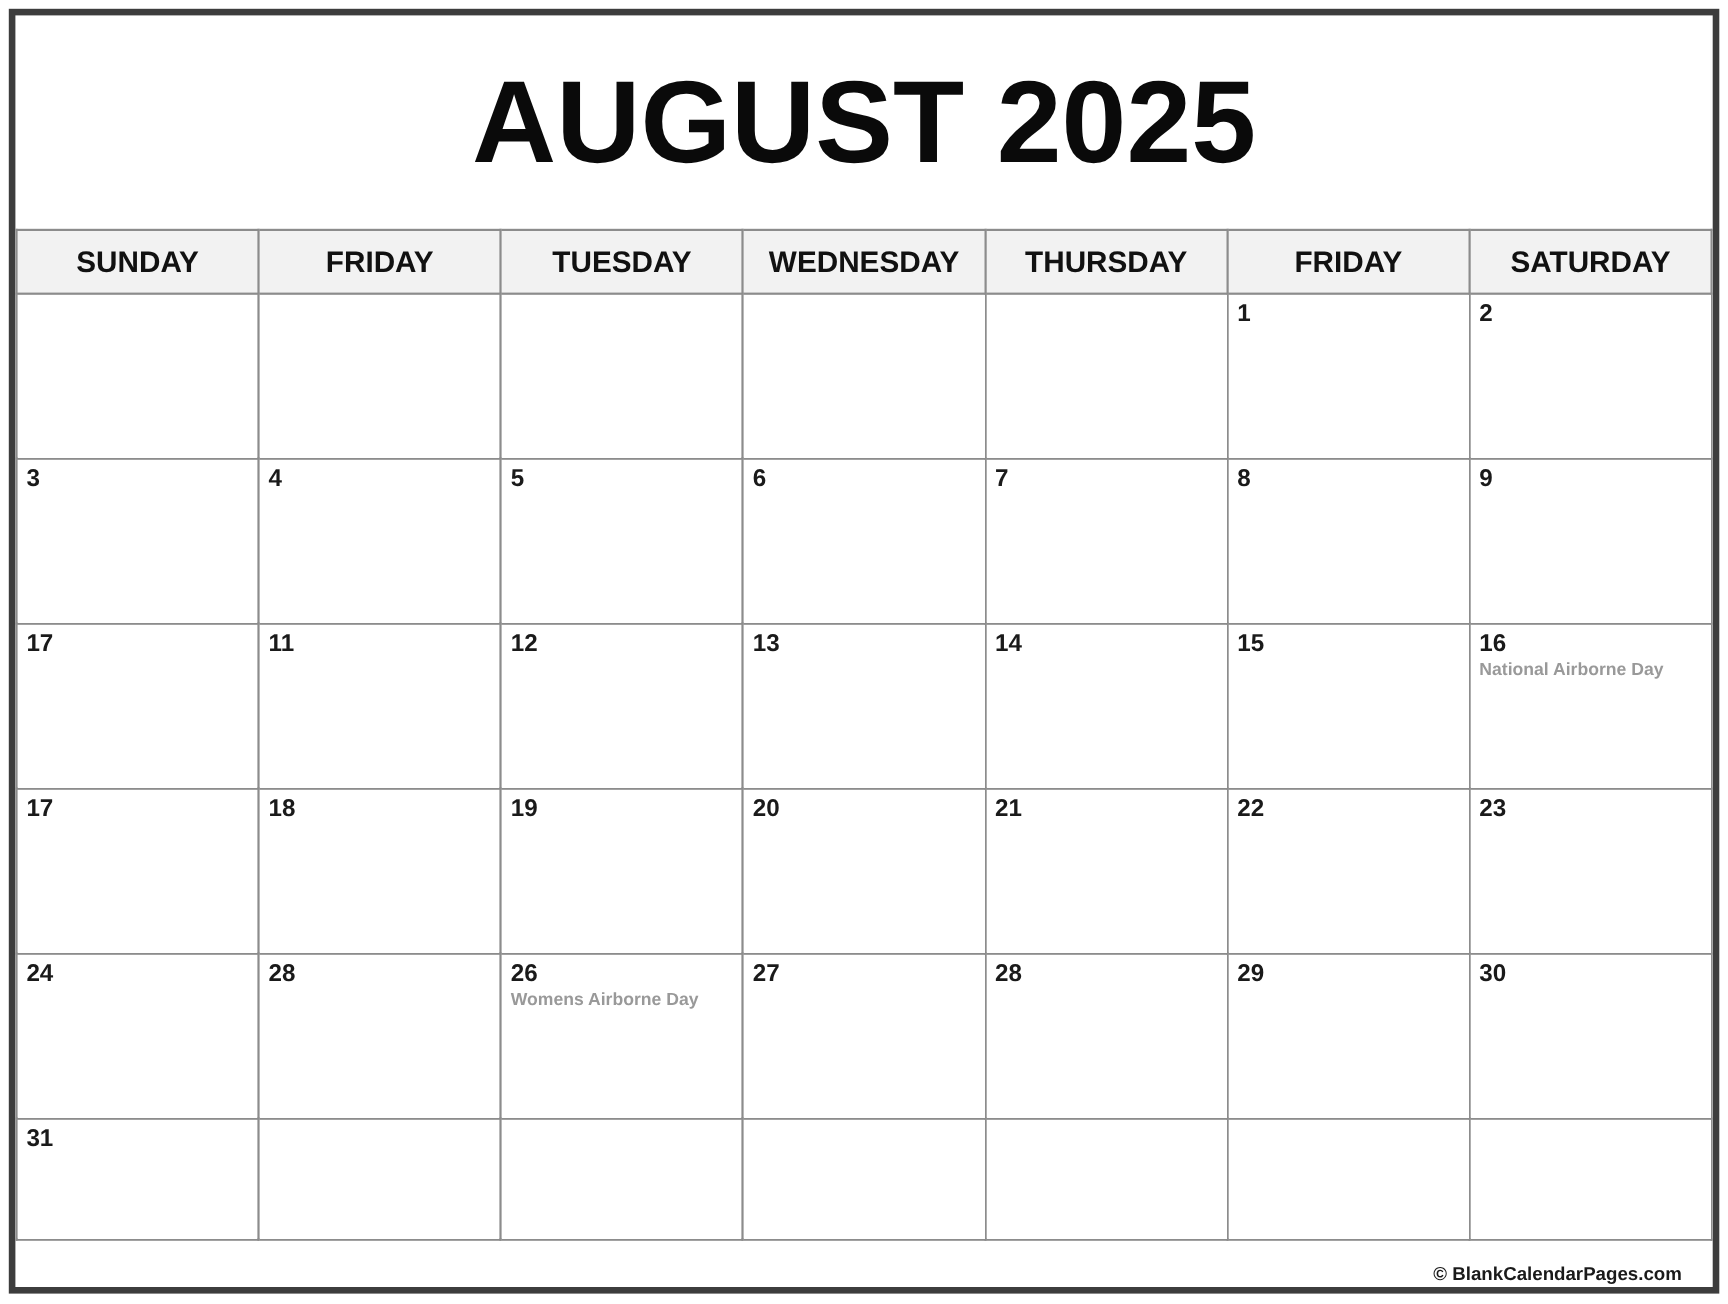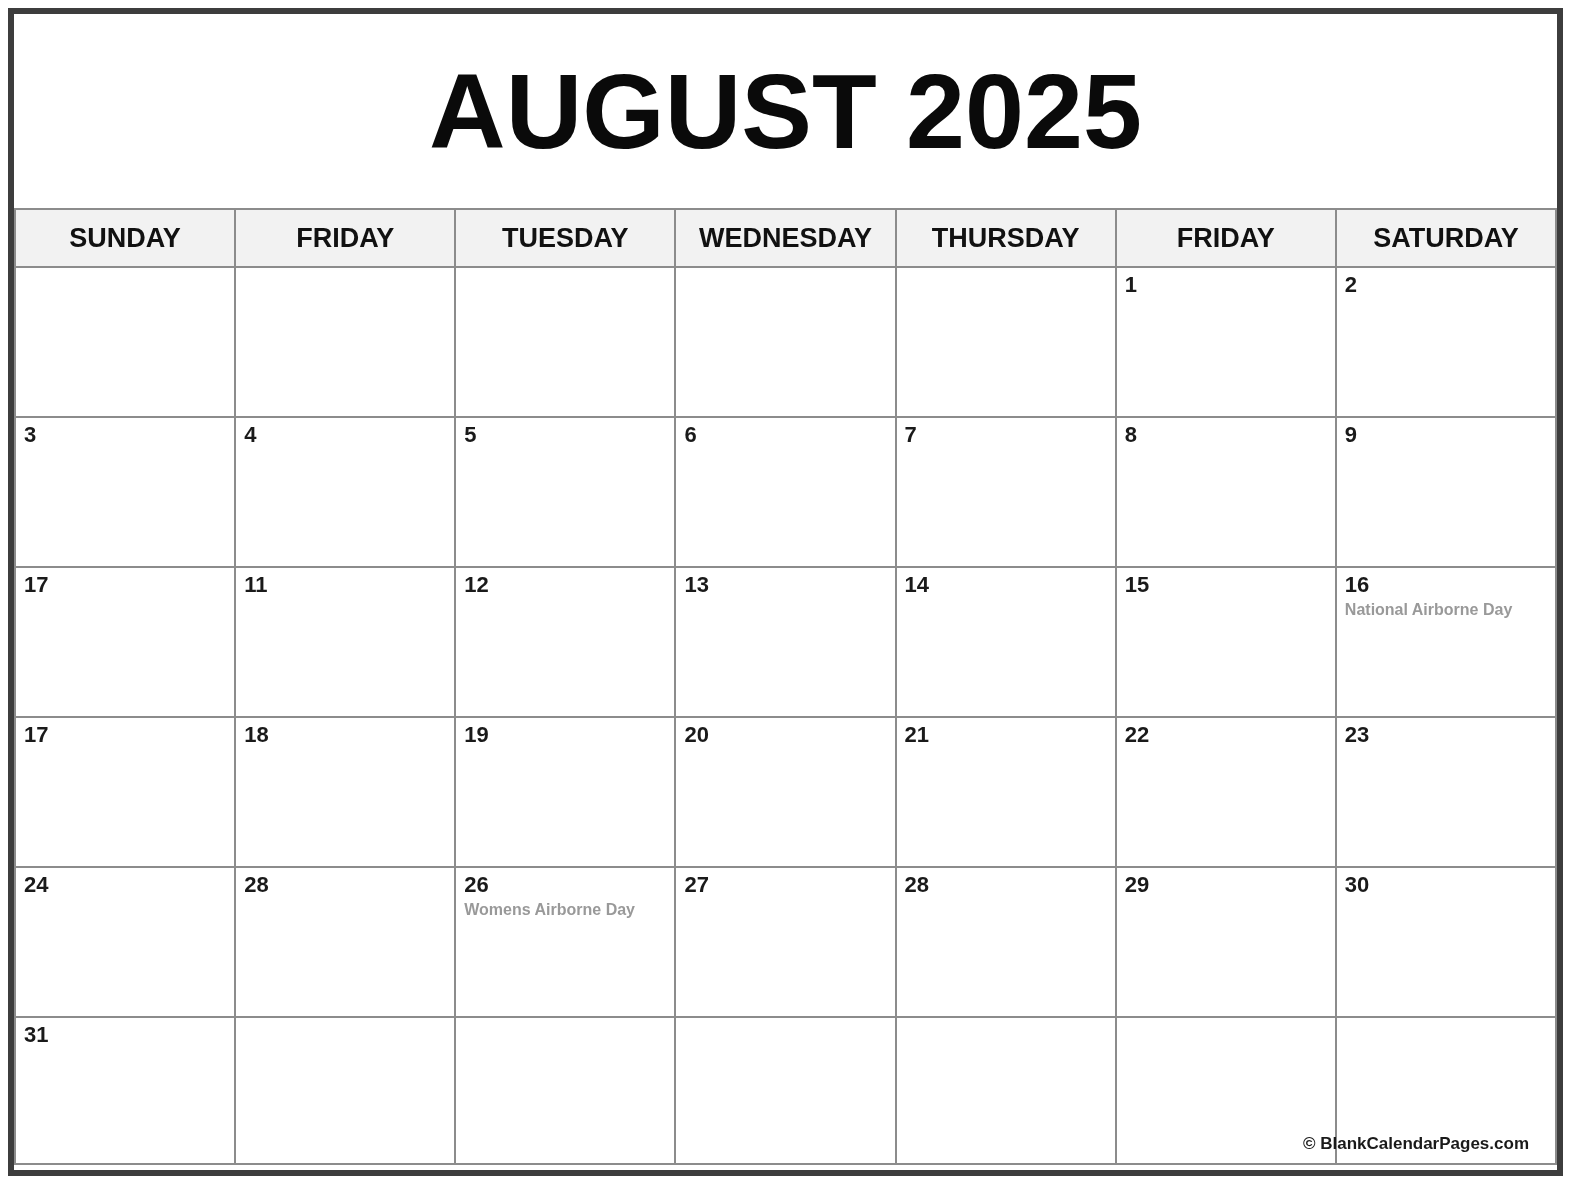--- a/index.html
+++ b/index.html
@@ -53,39 +53,39 @@
   }
   table.calendar td {
     height: 150px;
     border: 2px solid #8c8c8c;
     vertical-align: top;
     padding: 4px 6px 0 8px;
     background: #ffffff;
     position: relative;
   }
   table.calendar tr:last-child td {
-    height: 147px;
+    height: 110px;
   }
   .day-num {
     font-size: 22px;
     font-weight: bold;
     color: #1a1a1a;
     line-height: 1.15;
   }
   .holiday {
     font-size: 16px;
     font-weight: bold;
     color: #999999;
     line-height: 1.2;
     margin-top: 3px;
   }
   .copyright {
     position: absolute;
     right: 28px;
-    bottom: 16px;
+    bottom: 1px;
     font-size: 17px;
     font-weight: bold;
     color: #1a1a1a;
     white-space: nowrap;
   }
 </style>
 </head>
 <body>
 
 <div class="page">

